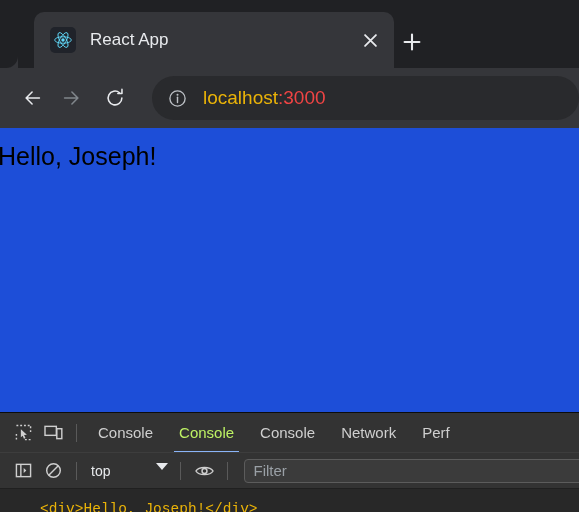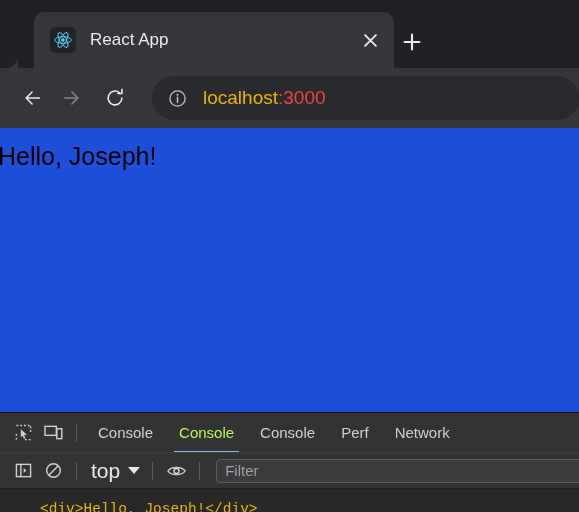--- a/index.html
+++ b/index.html
@@ -216,25 +216,25 @@
     height: 36px;
     background: #333333;
     display: flex;
     align-items: center;
     padding-left: 8px;
     box-sizing: border-box;
     border-bottom: 1px solid #202020;
   }
   .ctx-select {
     display: flex;
-    align-items: center;
     color: #e8eaed;
-    font-size: 21px;
+    font-size: 14px;
     padding: 0 4px 0 6px;
     flex: none;
+    gap: 38px;
   }
   .ctx-caret {
     margin-left: 8px;
     width: 0;
     height: 0;
     border-left: 6px solid transparent;
     border-right: 6px solid transparent;
     border-top: 7px solid #e8eaed;
   }
   .filter-input {
@@ -357,22 +357,22 @@
       <div class="dt-icon-btn">
         <svg width="19" height="17" viewBox="0 0 20 18" aria-hidden="true">
           <rect x="1" y="2.5" width="12" height="9.5" fill="none" stroke="#cfcfcf" stroke-width="1.5"></rect>
           <rect x="13.5" y="5" width="5.3" height="10.5" fill="none" stroke="#cfcfcf" stroke-width="1.5"></rect>
         </svg>
       </div>
       <div class="dt-sep"></div>
       <div class="dt-tab">Console</div>
       <div class="dt-tab active">Console</div>
       <div class="dt-tab">Console</div>
+      <div class="dt-tab">Network</div>
       <div class="dt-tab">Perf</div>
-      <div class="dt-tab">Network</div>
     </div>
 
     <div class="dt-filterbar">
       <div class="dt-icon-btn">
         <svg width="17" height="17" viewBox="0 0 18 18" aria-hidden="true">
           <rect x="1.5" y="2.5" width="15" height="13" fill="none" stroke="#cfcfcf" stroke-width="1.5"></rect>
           <path d="M6.2 2.5 V15.5" stroke="#cfcfcf" stroke-width="1.5"></path>
           <path d="M9.2 6.4 L12 9 L9.2 11.6 Z" fill="#cfcfcf"></path>
         </svg>
       </div>

